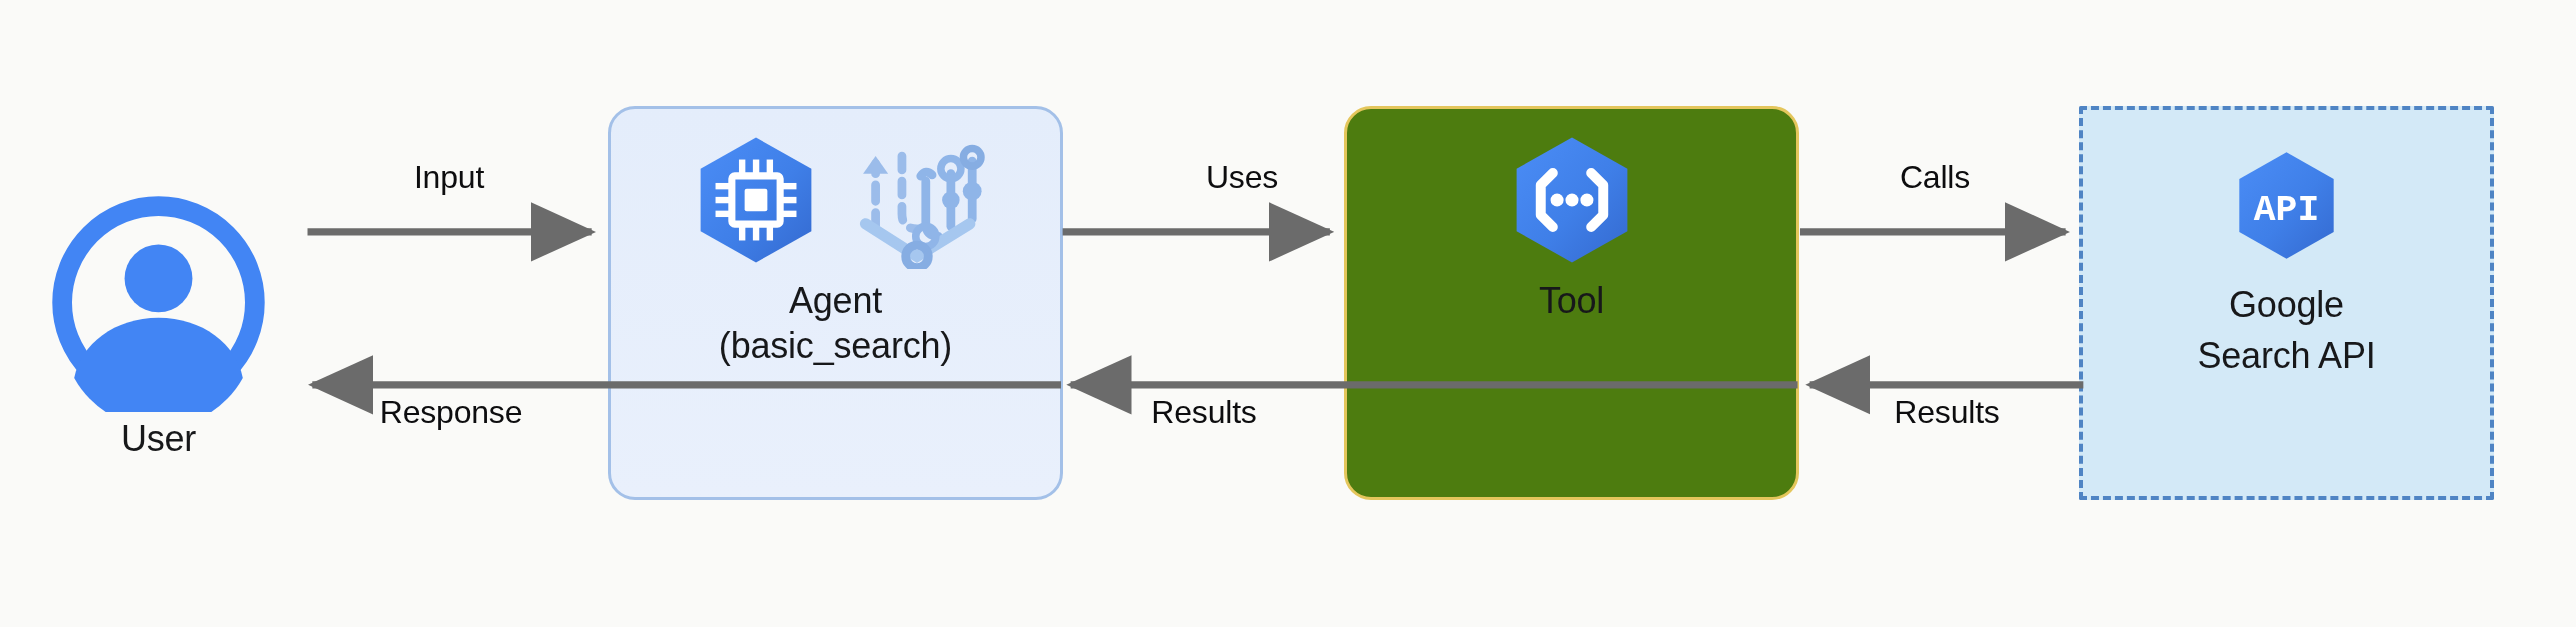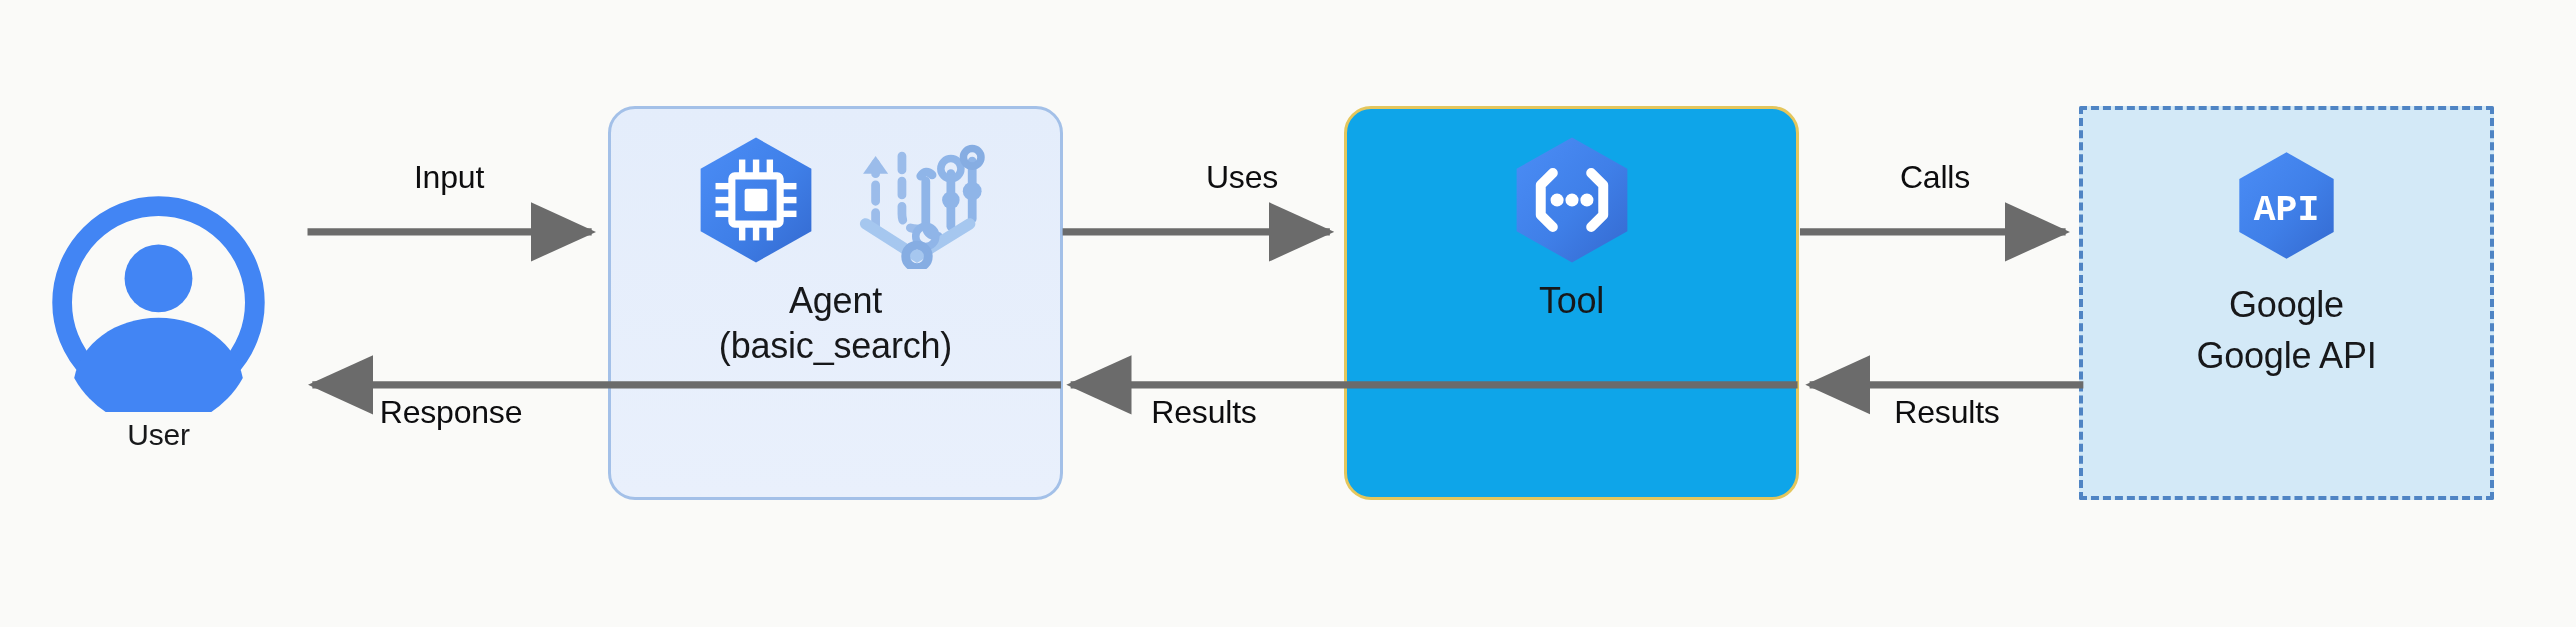--- a/index.html
+++ b/index.html
@@ -34,21 +34,21 @@
     background: linear-gradient(180deg, #e4edfb 0%, #e9f0fc 100%);
     border: 3.2px solid #a3c0e8;
     border-radius: 27px;
   }
 
   #tool-box {
     left: 1344px;
     top: 106px;
     width: 455px;
     height: 394px;
-    background: #0ea5e9;
+    background: #4d7c0f;
     border: 3.2px solid #e4c65c;
     border-radius: 27px;
   }
 
   #api-box {
     left: 2079px;
     top: 106px;
     width: 415px;
     height: 394px;
     background: #d3e9f7;
@@ -88,21 +88,21 @@
     left: 42px;
     top: 193px;
     width: 233px;
     display: flex;
     flex-direction: column;
     align-items: center;
   }
   #user-avatar { display: block; }
   #user-label {
     margin-top: 6.4px;
-    font-size: 30px;
+    font-size: 36px;
     color: #17181a;
     text-align: center;
     letter-spacing: -0.2px;
   }
 
   
   .connector { position: absolute; }
   .conn-label {
     position: absolute;
     font-size: 32px;
@@ -219,21 +219,21 @@
             <stop offset="0%" stop-color="#4b8df6"></stop>
             <stop offset="55%" stop-color="#3f7fe8"></stop>
             <stop offset="100%" stop-color="#3469cf"></stop>
           </linearGradient>
         </defs>
         <path d="M50 6 L89 28 L89 72 L50 94 L11 72 L11 28 Z" fill="url(#hexgradC)" stroke-linejoin="round"></path>
         <text x="50" y="62" text-anchor="middle" font-family="'Liberation Mono', monospace" font-size="30" font-weight="bold" fill="#ffffff">API</text>
       </svg>
     </div>
     <div class="box-label">Google</div>
-    <div class="box-label">Google API</div>
+    <div class="box-label">Search API</div>
   </div>
 
   <svg class="connector" style="left:0; top:0;" width="2576" height="628" viewBox="0 0 3200 780">
     <defs>
       <marker id="arrR" markerWidth="9" markerHeight="9" refX="8.4" refY="4.5" orient="auto" markerUnits="strokeWidth">
         <path d="M0,0.4 L9,4.5 L0,8.6 Z" fill="#6b6b6b"></path>
       </marker>
       <marker id="arrL" markerWidth="9" markerHeight="9" refX="8.4" refY="4.5" orient="auto" markerUnits="strokeWidth">
         <path d="M0,0.4 L9,4.5 L0,8.6 Z" fill="#6b6b6b"></path>
       </marker>

